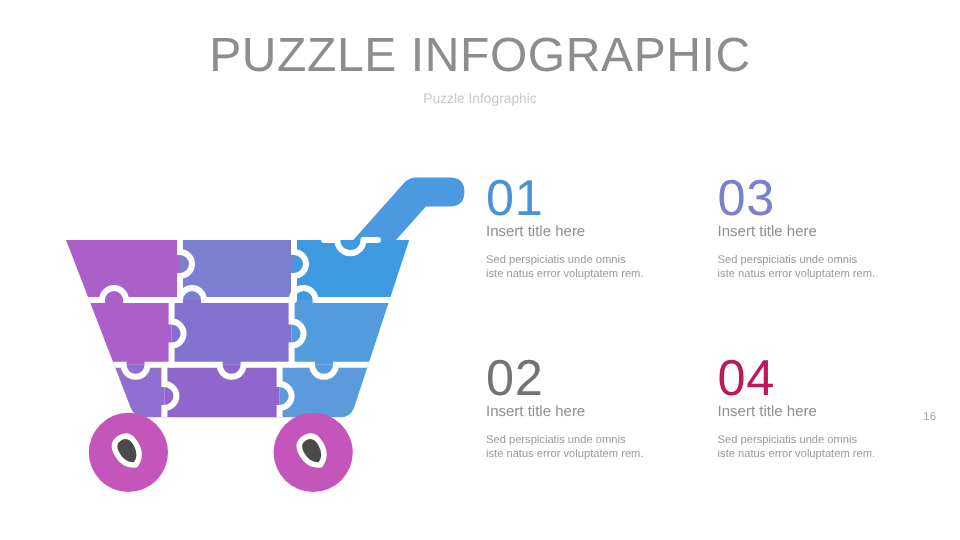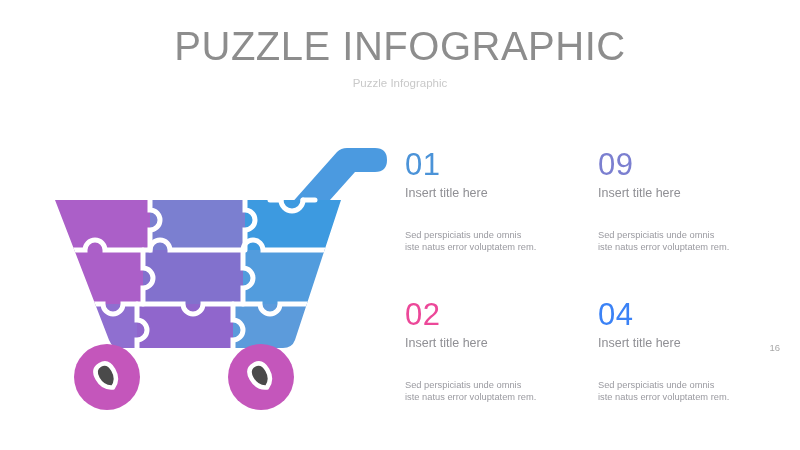--- a/index.html
+++ b/index.html
@@ -27,30 +27,30 @@
   .cart-art { position: absolute; left: 45px; top: 122px; width: 350px; height: 295px; }
 
   .blocks { position: absolute; left: 405px; top: 148px; width: 380px; height: 265px; }
   .block { position: absolute; width: 175px; }
   .b01 { left: 0px;   top: 0px; }
   .b03 { left: 193px; top: 0px; }
   .b02 { left: 0px;   top: 150px; }
   .b04 { left: 193px; top: 150px; }
 
   .num {
-    font-size: 31px; font-weight: 400; line-height: 34px;
+    font-size: 42px; font-weight: 400; line-height: 34px;
     letter-spacing: 0.5px;
   }
   .blk-title {
     margin-top: 4px;
     font-size: 12.5px; font-weight: 400; line-height: 15px;
     color: #8f8f94;
   }
   .blk-body {
-    margin-top: 28px;
+    margin-top: 9px;
     font-size: 9.3px; font-weight: 400; line-height: 12.4px;
     color: #9a9aa0;
     white-space: pre-line;
   }
 
   .page-num {
     position: absolute; right: 20px; bottom: 17px;
     font-size: 9.5px; color: #a8a8a8; text-align: center;
   }
 </style>
@@ -133,35 +133,35 @@
   <div class="blocks">
 
     <div class="block b01">
       <div class="num" style="color:#4b93d8">01</div>
       <div class="blk-title">Insert title here</div>
       <div class="blk-body">Sed perspiciatis unde omnis
 iste natus error voluptatem rem.</div>
     </div>
 
     <div class="block b03">
-      <div class="num" style="color:#7b7fd0">09</div>
+      <div class="num" style="color:#7b7fd0">03</div>
       <div class="blk-title">Insert title here</div>
       <div class="blk-body">Sed perspiciatis unde omnis
 iste natus error voluptatem rem.</div>
     </div>
 
     <div class="block b02">
-      <div class="num" style="color:#ec4899">02</div>
+      <div class="num" style="color:#737373">02</div>
       <div class="blk-title">Insert title here</div>
       <div class="blk-body">Sed perspiciatis unde omnis
 iste natus error voluptatem rem.</div>
     </div>
 
     <div class="block b04">
-      <div class="num" style="color:#3b82f6">04</div>
+      <div class="num" style="color:#be185d">04</div>
       <div class="blk-title">Insert title here</div>
       <div class="blk-body">Sed perspiciatis unde omnis
 iste natus error voluptatem rem.</div>
     </div>
 
   </div>
 
   <div class="page-num">16</div>
 
 </div>

